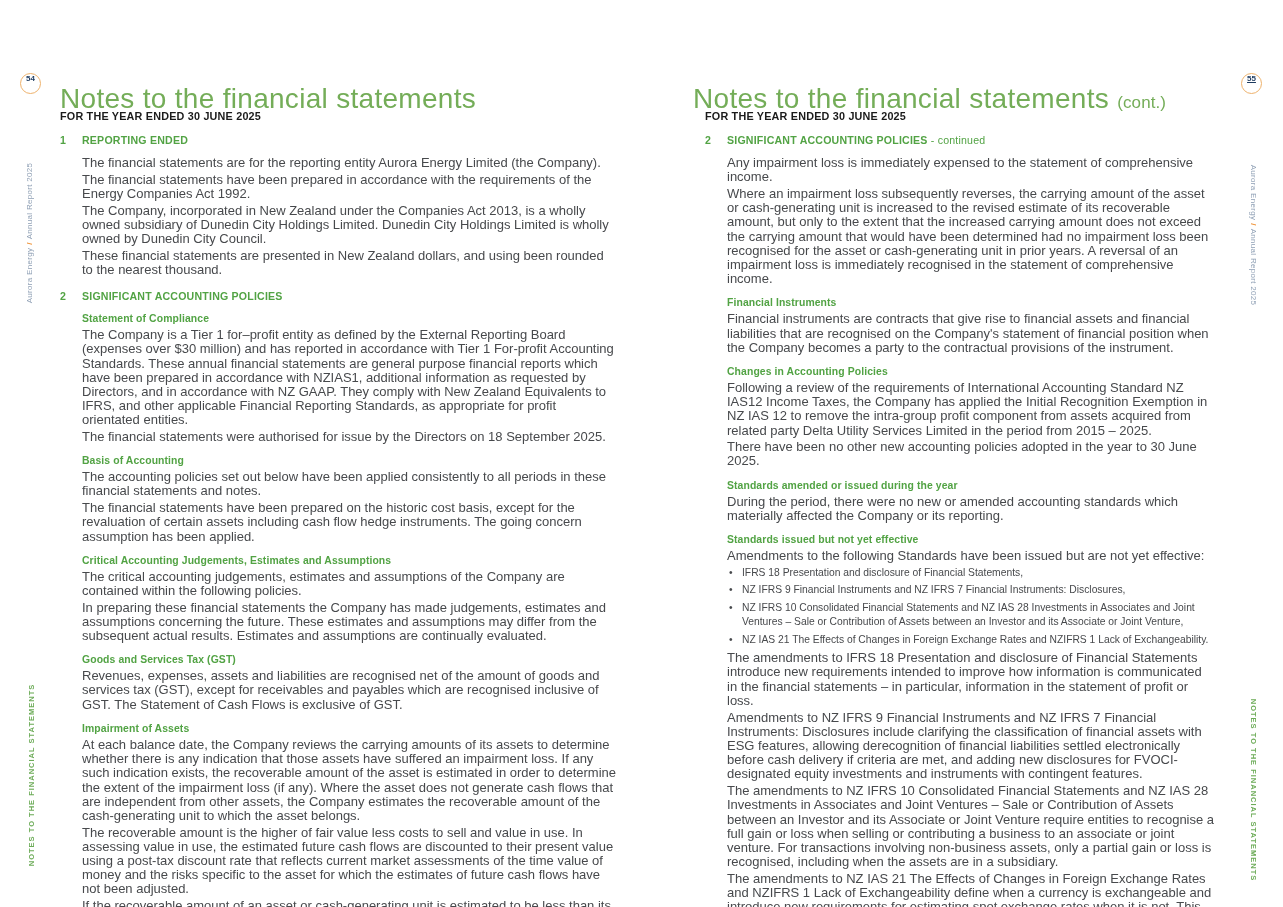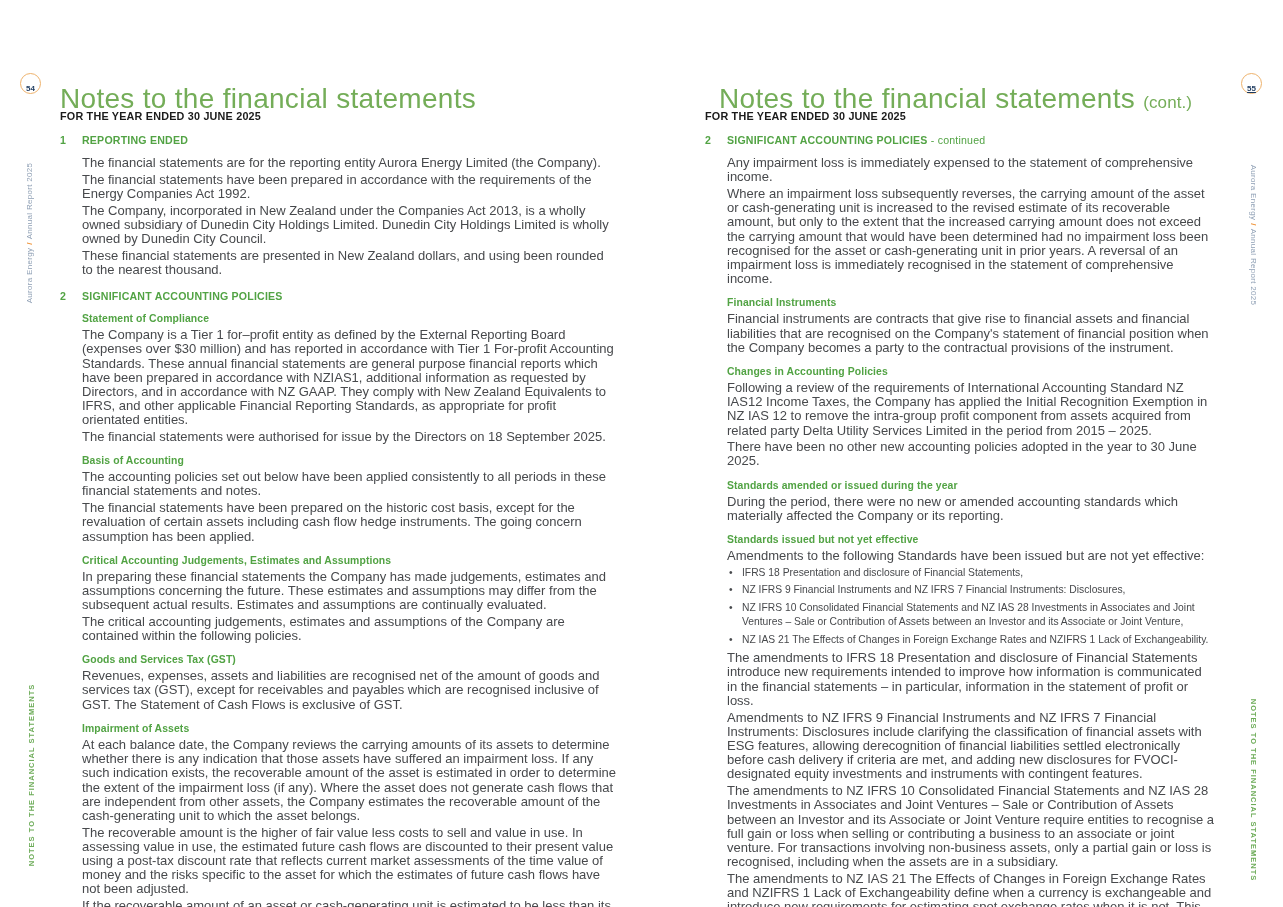--- a/index.html
+++ b/index.html
@@ -9,31 +9,31 @@
     font-family:"Liberation Sans", sans-serif;
   }
   .page { position:absolute; top:0; height:907px; }
   #left-page  { left:0;   width:641px; }
   #right-page { left:641px; width:642px; }
 
   .badge {
     position:absolute; top:73px; width:21px; height:21px; box-sizing:border-box;
     border:1.5px solid #eeb26c; border-radius:50%;
     color:#1d3a5f; font-size:8px; font-weight:bold;
-    display:flex; align-items:flex-end; justify-content:center;
+    display:flex; align-items:flex-start; justify-content:center;
   }
   #left-page  .badge { left:20px; }
   #right-page .badge { left:600px;text-decoration:underline; }
 
   .title {
     position:absolute; top:64px; white-space:nowrap;
     font-size:28px; font-weight:400; letter-spacing:.3px; color:#74ad58;
   }
   #left-page  .title { left:60px; }
-  #right-page .title { left:78px; }
+  #right-page .title { left:52px; }
   .title .cont { font-size:17px; letter-spacing:.1px; }
 
   .subtitle {
     position:absolute; top:110px; font-size:10.8px; font-weight:bold;
     color:#1b1b1b; letter-spacing:.2px; white-space:nowrap;
   }
   #left-page  .subtitle { left:60px; }
   #right-page .subtitle { left:64px; }
 
   .content { position:absolute; top:134px; }
@@ -93,22 +93,22 @@
       <section class="note-section">
         <div class="sec-head"><span class="sec-num">2</span><span class="sec-title">SIGNIFICANT ACCOUNTING POLICIES</span></div>
         <div class="sec-body">
           <h4 class="sub">Statement of Compliance</h4>
           <p class="para">The Company is a Tier 1 for–profit entity as defined by the External Reporting Board (expenses over $30 million) and has reported in accordance with Tier 1 For-profit Accounting Standards. These annual financial statements are general purpose financial reports which have been prepared in accordance with NZIAS1, additional information as requested by Directors, and in accordance with NZ GAAP. They comply with New Zealand Equivalents to IFRS, and other applicable Financial Reporting Standards, as appropriate for profit orientated entities.</p>
           <p class="para">The financial statements were authorised for issue by the Directors on 18 September 2025.</p>
           <h4 class="sub">Basis of Accounting</h4>
           <p class="para">The accounting policies set out below have been applied consistently to all periods in these financial statements and notes.</p>
           <p class="para">The financial statements have been prepared on the historic cost basis, except for the revaluation of certain assets including cash flow hedge instruments. The going concern assumption has been applied.</p>
           <h4 class="sub">Critical Accounting Judgements, Estimates and Assumptions</h4>
+          <p class="para">The critical accounting judgements, estimates and assumptions of the Company are contained within the following policies.</p>
           <p class="para">In preparing these financial statements the Company has made judgements, estimates and assumptions concerning the future. These estimates and assumptions may differ from the subsequent actual results. Estimates and assumptions are continually evaluated.</p>
-          <p class="para">The critical accounting judgements, estimates and assumptions of the Company are contained within the following policies.</p>
           <h4 class="sub">Goods and Services Tax (GST)</h4>
           <p class="para">Revenues, expenses, assets and liabilities are recognised net of the amount of goods and services tax (GST), except for receivables and payables which are recognised inclusive of GST. The Statement of Cash Flows is exclusive of GST.</p>
           <h4 class="sub">Impairment of Assets</h4>
           <p class="para">At each balance date, the Company reviews the carrying amounts of its assets to determine whether there is any indication that those assets have suffered an impairment loss. If any such indication exists, the recoverable amount of the asset is estimated in order to determine the extent of the impairment loss (if any). Where the asset does not generate cash flows that are independent from other assets, the Company estimates the recoverable amount of the cash-generating unit to which the asset belongs.</p>
           <p class="para">The recoverable amount is the higher of fair value less costs to sell and value in use.  In assessing value in use, the estimated future cash flows are discounted to their present value using a post-tax discount rate that reflects current market assessments of the time value of money and the risks specific to the asset for which the estimates of future cash flows have not been adjusted.</p>
           <p class="para">If the recoverable amount of an asset or cash-generating unit is estimated to be less than its carrying amount, the carrying amount of the asset or cash generating unit is reduced to its recoverable amount.</p>
         </div>
       </section>
     </div>
   <div class="side-text brand rot-ccw">

